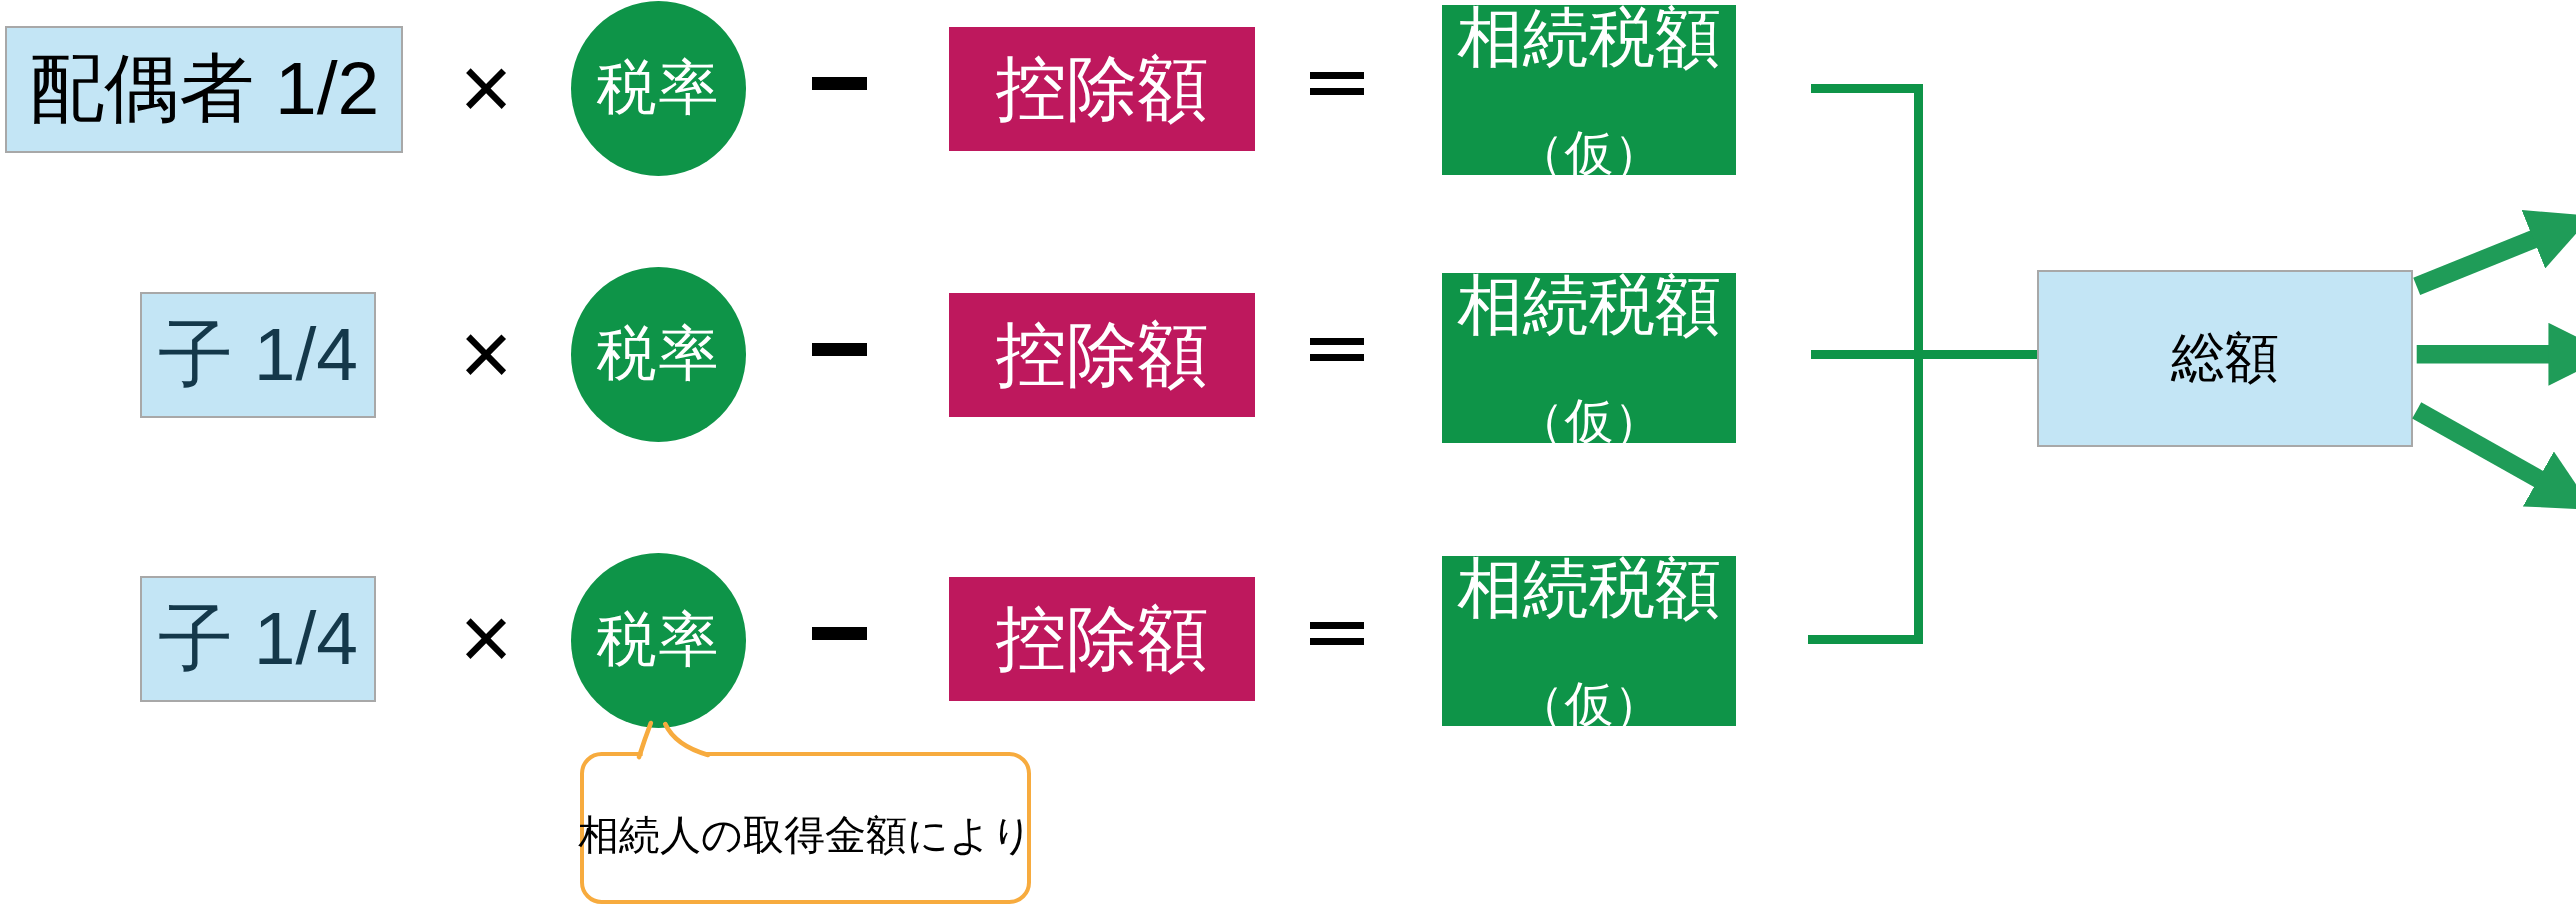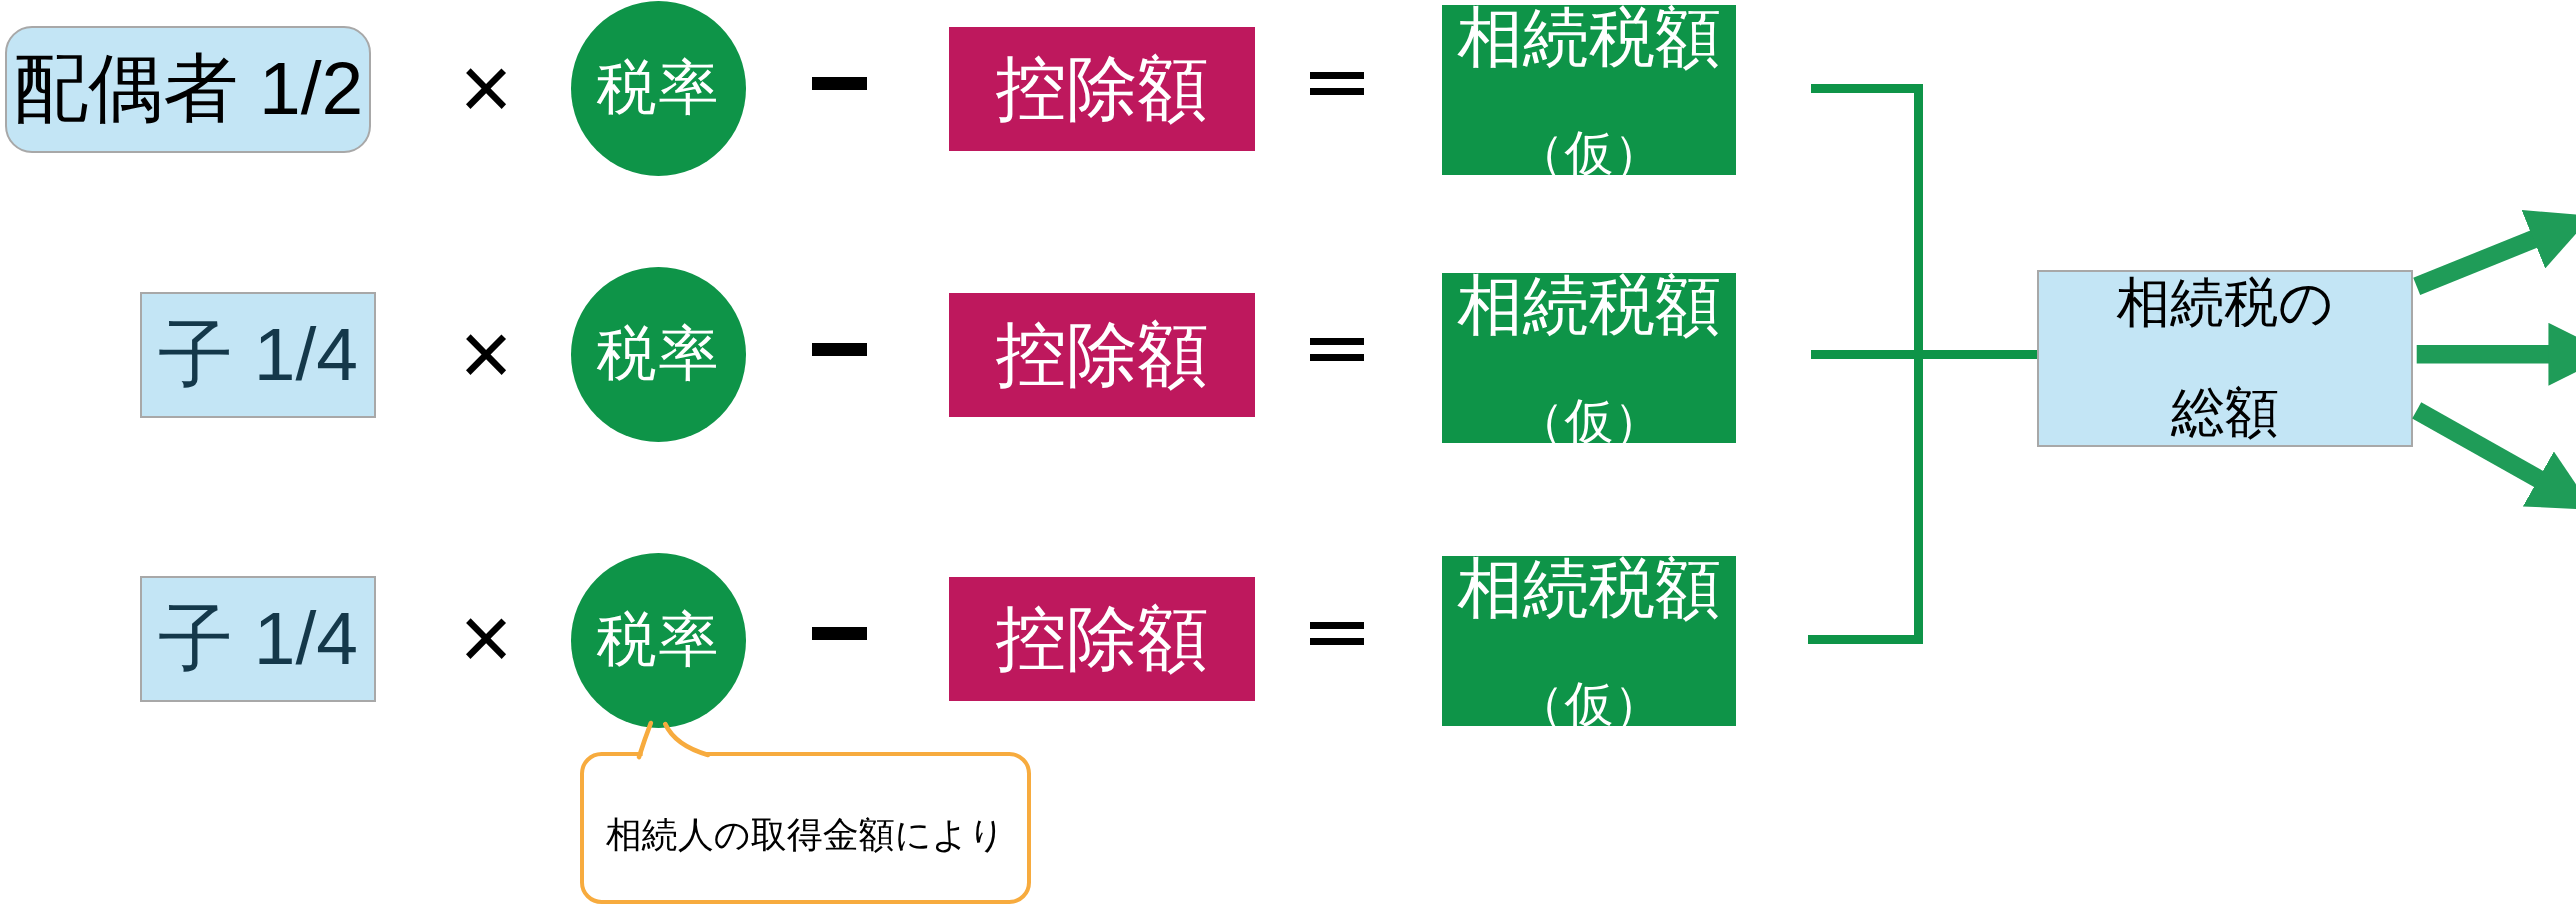--- a/index.html
+++ b/index.html
@@ -56,30 +56,30 @@
     background:#c3e5f5;border:2.6px solid #a8a8a8;
     color:#000;text-align:center;row-gap:37px;
   }
   .total-box div{font-size:54px;white-space:nowrap;}
 
   
   .callout{
     background:#fff;border:4.6px solid #f7ab3e;border-radius:21.6px;
     color:#000;row-gap:21.6px;padding-top:15.5px;
   }
-  .callout div{font-size:36px;white-space:nowrap;}
+  .callout div{font-size:41px;white-space:nowrap;}
 
   svg.overlay{position:absolute;left:0;top:0;pointer-events:none;}
 </style>
 </head>
 <body>
 
 <div id="canvas">
 
-  <div class="abs heir-box center" style="left:5.2px;top:26px;width:366px;height:127px;border-radius:27px;">
+  <div class="abs heir-box center" style="left:5.2px;top:26px;width:398px;height:127px;">
     <span>配偶者 1/2</span>
   </div>
   <div class="abs mult center" style="left:450px;top:42px;width:72px;height:93px;">
     <span>×</span>
   </div>
   <div class="abs rate-circle center" style="left:571px;top:1px;">
     <span>税率</span>
   </div>
   <div class="abs minus-bar" style="left:812px;top:77px;"></div>
   <div class="abs deduct-box center" style="left:949px;top:27px;width:306px;height:124px;">
@@ -137,21 +137,20 @@
     <div class="l1">相続税額</div>
     <div class="l2">（仮）</div>
   </div>
 
   <div class="abs gline" style="left:1811px;top:84px;width:112px;height:8.8px;"></div>
   <div class="abs gline" style="left:1811px;top:350px;width:226px;height:8.8px;"></div>
   <div class="abs gline" style="left:1808px;top:635px;width:115px;height:8.8px;"></div>
   <div class="abs gline" style="left:1914px;top:84px;width:8.8px;height:560px;"></div>
 
   <div class="abs total-box col" style="left:2037px;top:270px;width:376px;height:177px;">
-    <div>相続税の</div>
     <div>総額</div>
   </div>
 
   <div class="abs callout col" style="left:580px;top:752px;width:451px;height:152px;">
     <div>相続人の取得金額により</div>
   </div>
 
   <svg class="overlay" width="2997" height="911" viewBox="0 0 5818 1769">
     <defs>
       <marker id="ah" viewBox="0 0 10 10" refX="1" refY="5" markerWidth="3.4" markerHeight="3.4" orient="auto">

